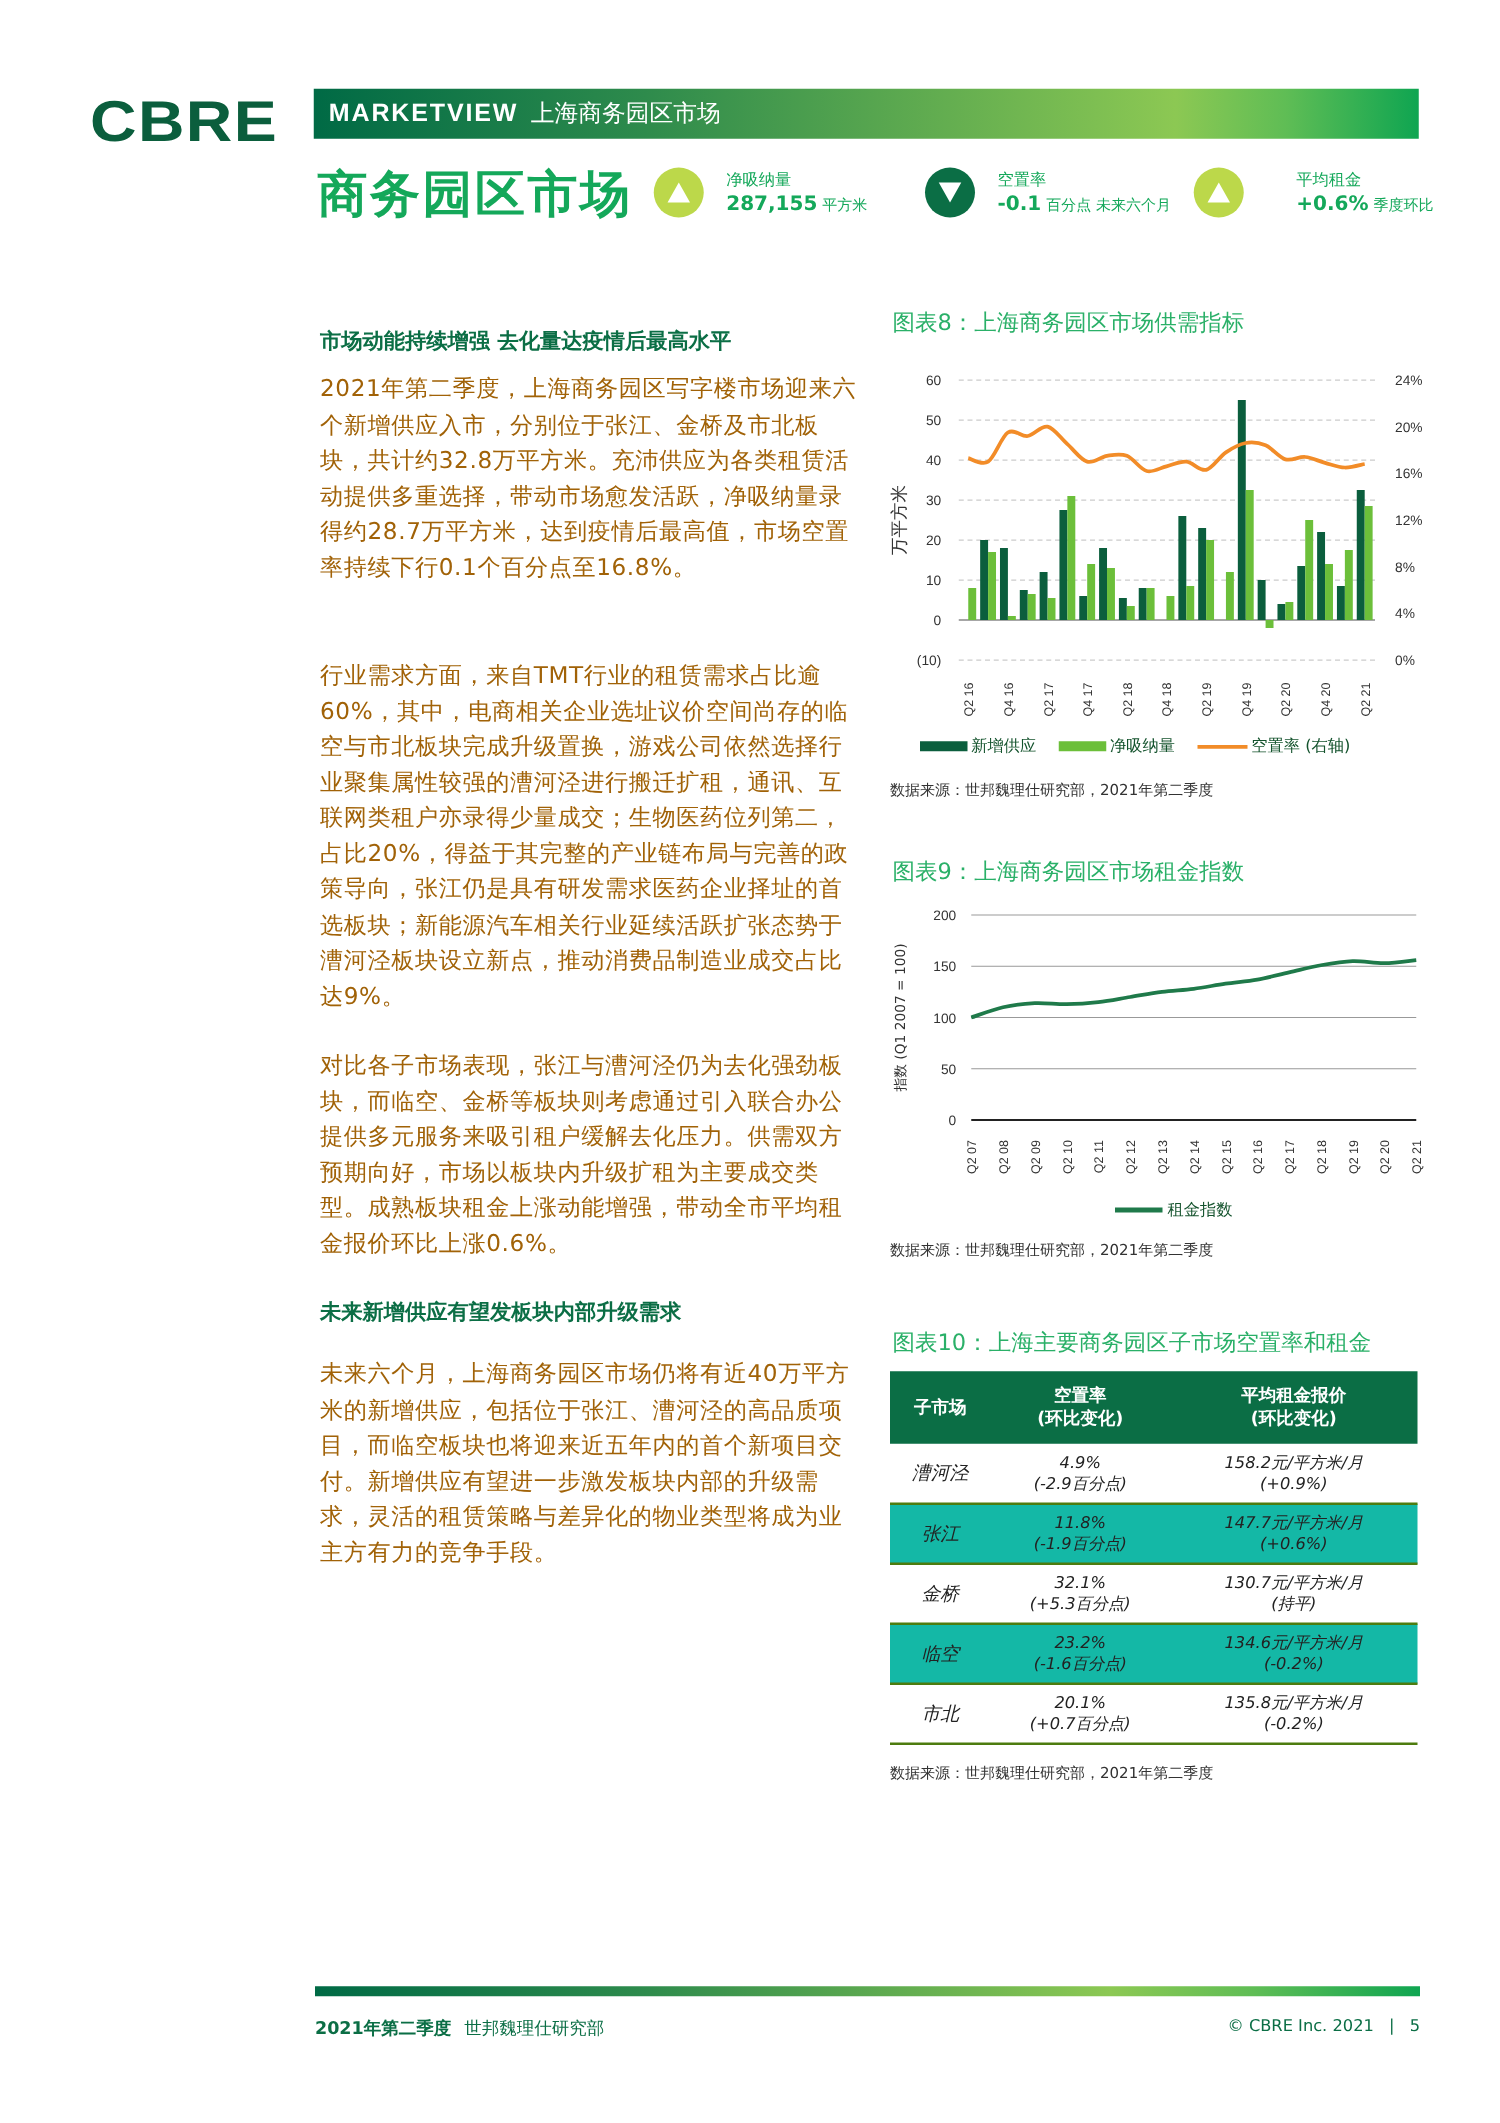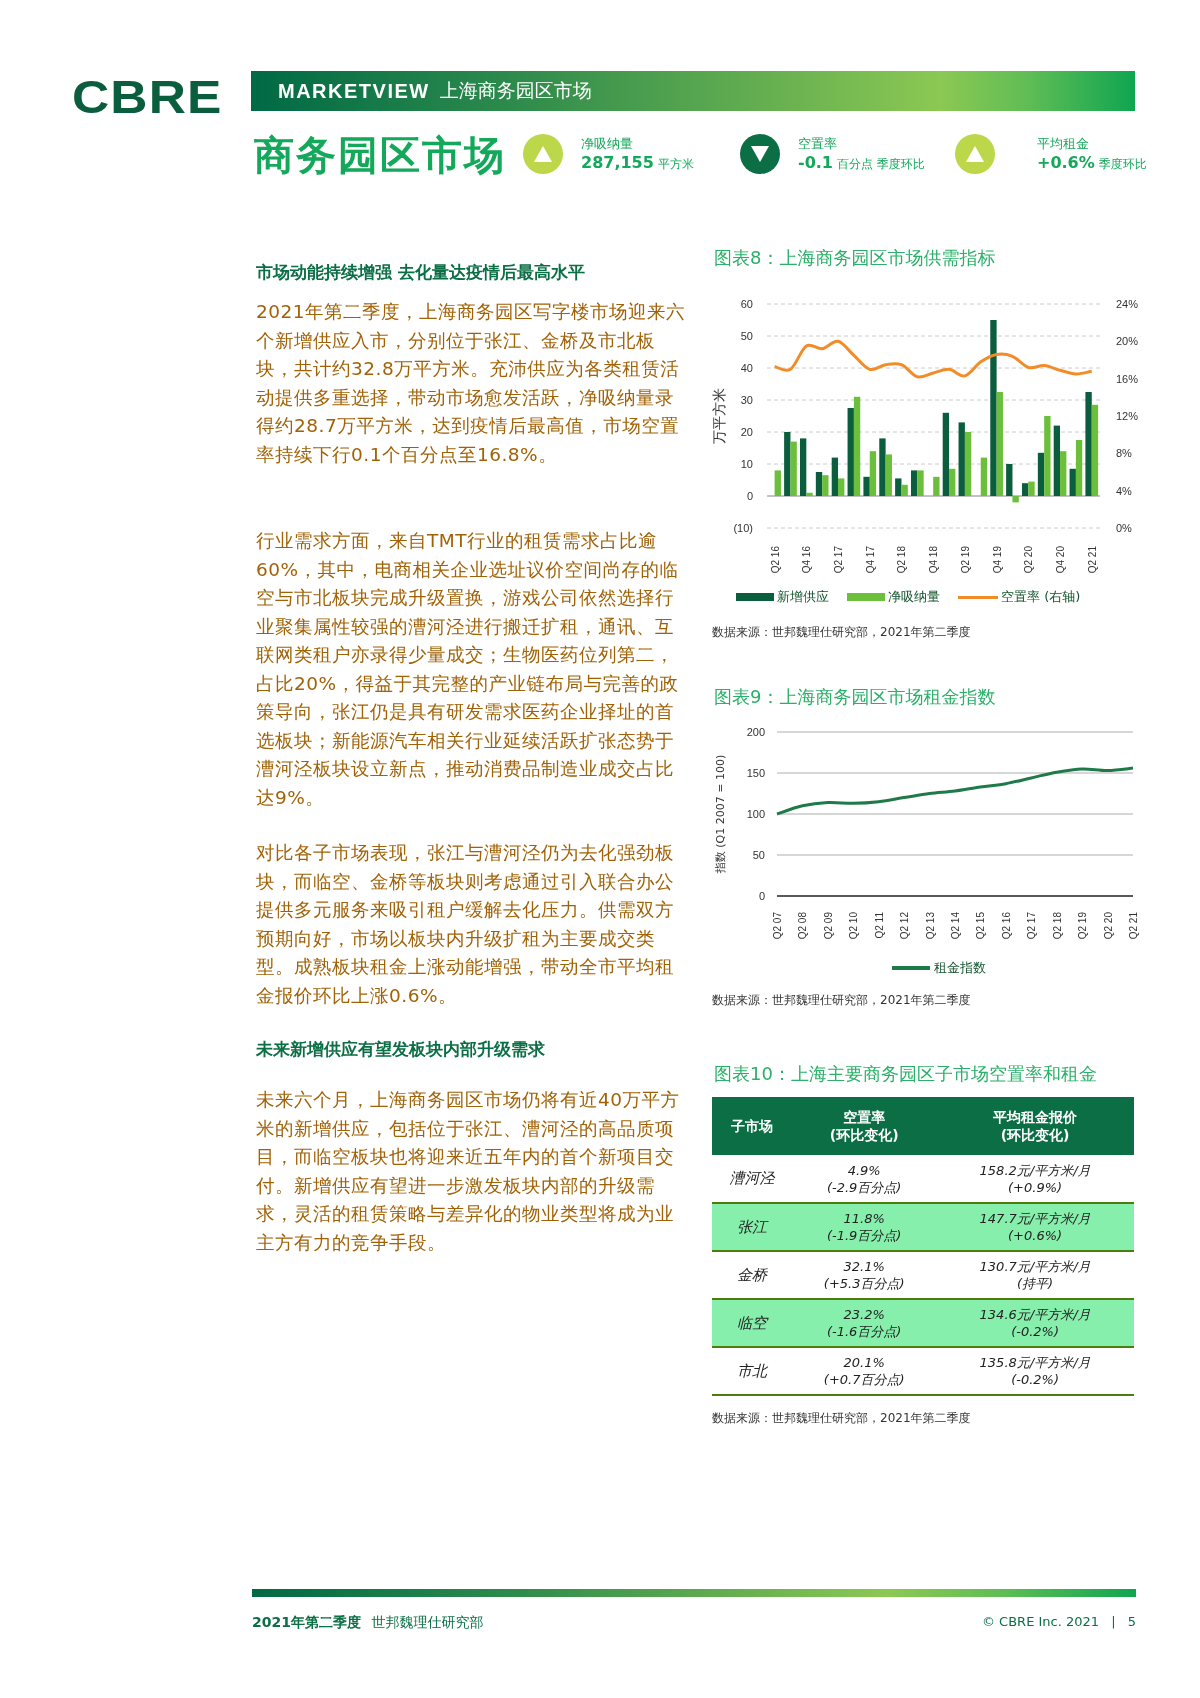--- a/index.html
+++ b/index.html
@@ -1,18 +1,18 @@
 <!DOCTYPE html>
 <html><head>
 <meta charset="utf-8">
 <style>
   * { box-sizing: border-box; margin: 0; padding: 0; }
   body { width: 1200px; height: 1698px; background: #ffffff; font-family: "DejaVu Sans", sans-serif; position: relative; overflow: hidden; color: #222; }
   .logo { position: absolute; left: 72px; top: 70px; font-family: "Liberation Sans", sans-serif; font-weight: bold; font-size: 46px; color: #0b5e3d; letter-spacing: 1px; transform: scaleX(1.12); transform-origin: left; }
-  .banner { position: absolute; left: 251px; top: 71px; width: 884px; height: 40px; background: linear-gradient(90deg, #006a45 0%, #2e8b4c 30%, #8cc853 78%, #5fbd55 88%, #0fa551 100%); display: flex; align-items: center; padding-left: 27px; }
+  .banner { position: absolute; left: 251px; top: 71px; width: 884px; height: 40px; background: linear-gradient(90deg, #006a45 0%, #2e8b4c 30%, #8cc853 78%, #5fbd55 88%, #0fa551 100%); display: flex; align-items: center; padding-left: 12px; }
   .banner .mv { color: #fff; font-family: "Liberation Sans", sans-serif; font-weight: bold; font-size: 20px; letter-spacing: 1.5px; }
   .banner .sub { color: #fff; font-size: 19px; margin-left: 10px; }
   .page-title { position: absolute; left: 254px; top: 128px; font-size: 40px; font-weight: bold; color: #14a85a; letter-spacing: 2px; text-align: center; }
   .kpi { position: absolute; top: 134px; display: flex; align-items: center; }
   .kpi .circ { width: 40px; height: 40px; border-radius: 50%; display: flex; align-items: center; justify-content: center; }
   .kpi .txt { margin-left: 18px; }
   .kpi .lbl { font-size: 13px; color: #14a85a; }
   .kpi .val { font-size: 16px; color: #14a85a; font-weight: bold; }
   .kpi .unit { font-size: 12px; color: #14a85a; font-weight: normal; margin-left: 4px; }
 
@@ -23,21 +23,21 @@
   .fig-title { position: absolute; left: 714px; font-size: 18px; color: #2ab068; }
   .source { position: absolute; left: 712px; font-size: 12px; color: #333; }
 
   .chart { position: absolute; }
   .legend { position: absolute; display: flex; align-items: center; font-size: 13px; color: #14532d; }
   .legend .sw { display: inline-block; }
 
   table.sub { position: absolute; left: 712px; top: 1097px; width: 422px; border-collapse: collapse; font-size: 13px; }
   table.sub th { background: #0b6e45; color: #fff; font-weight: bold; height: 58px; text-align: center; font-size: 14px; line-height: 18px; }
   table.sub td { text-align: center; height: 48px; border-bottom: 2px solid #4d7c0f; line-height: 17px; font-style: italic; }
-  table.sub tr.alt td { background: #86efac; }
+  table.sub tr.alt td { background: #14b8a6; }
   table.sub td.name { font-size: 15px; }
 
   .footer-bar { position: absolute; left: 252px; top: 1589px; width: 884px; height: 8px; background: linear-gradient(90deg, #006a45 0%, #2e8b4c 30%, #8cc853 72%, #5fbd55 85%, #0fa551 100%); }
   .footer-left { position: absolute; left: 252px; top: 1614px; font-size: 14px; color: #0b6e45; }
   .footer-left b { font-weight: bold; }
   .footer-right { position: absolute; left: 960px; width: 176px; text-align: right; top: 1614px; font-size: 13px; color: #0b6e45; }
 </style>
 </head>
 <body>
 
@@ -60,21 +60,21 @@
   </div>
 </div>
 <div class="kpi" style="left:740px;">
   <div class="circ" style="background:#0b6e45;">
     <svg width="20" height="18" viewBox="0 0 20 18">
         <polygon points="1,1 19,1 10,17" fill="#fff"></polygon>
       </svg>
   </div>
   <div class="txt">
     <div class="lbl">空置率</div>
-    <div class="val"><span>-0.1</span><span class="unit">百分点 季度环比</span></div>
+    <div class="val"><span>-0.1</span><span class="unit">百分点 未来六个月</span></div>
   </div>
 </div>
 <div class="kpi" style="left:955px;gap:24px;">
   <div class="circ" style="background:#bcd84a;">
     <svg width="20" height="18" viewBox="0 0 20 18">
         <polygon points="10,1 19,17 1,17" fill="#fff"></polygon>
       </svg>
   </div>
   <div class="txt">
     <div class="lbl">平均租金</div>

